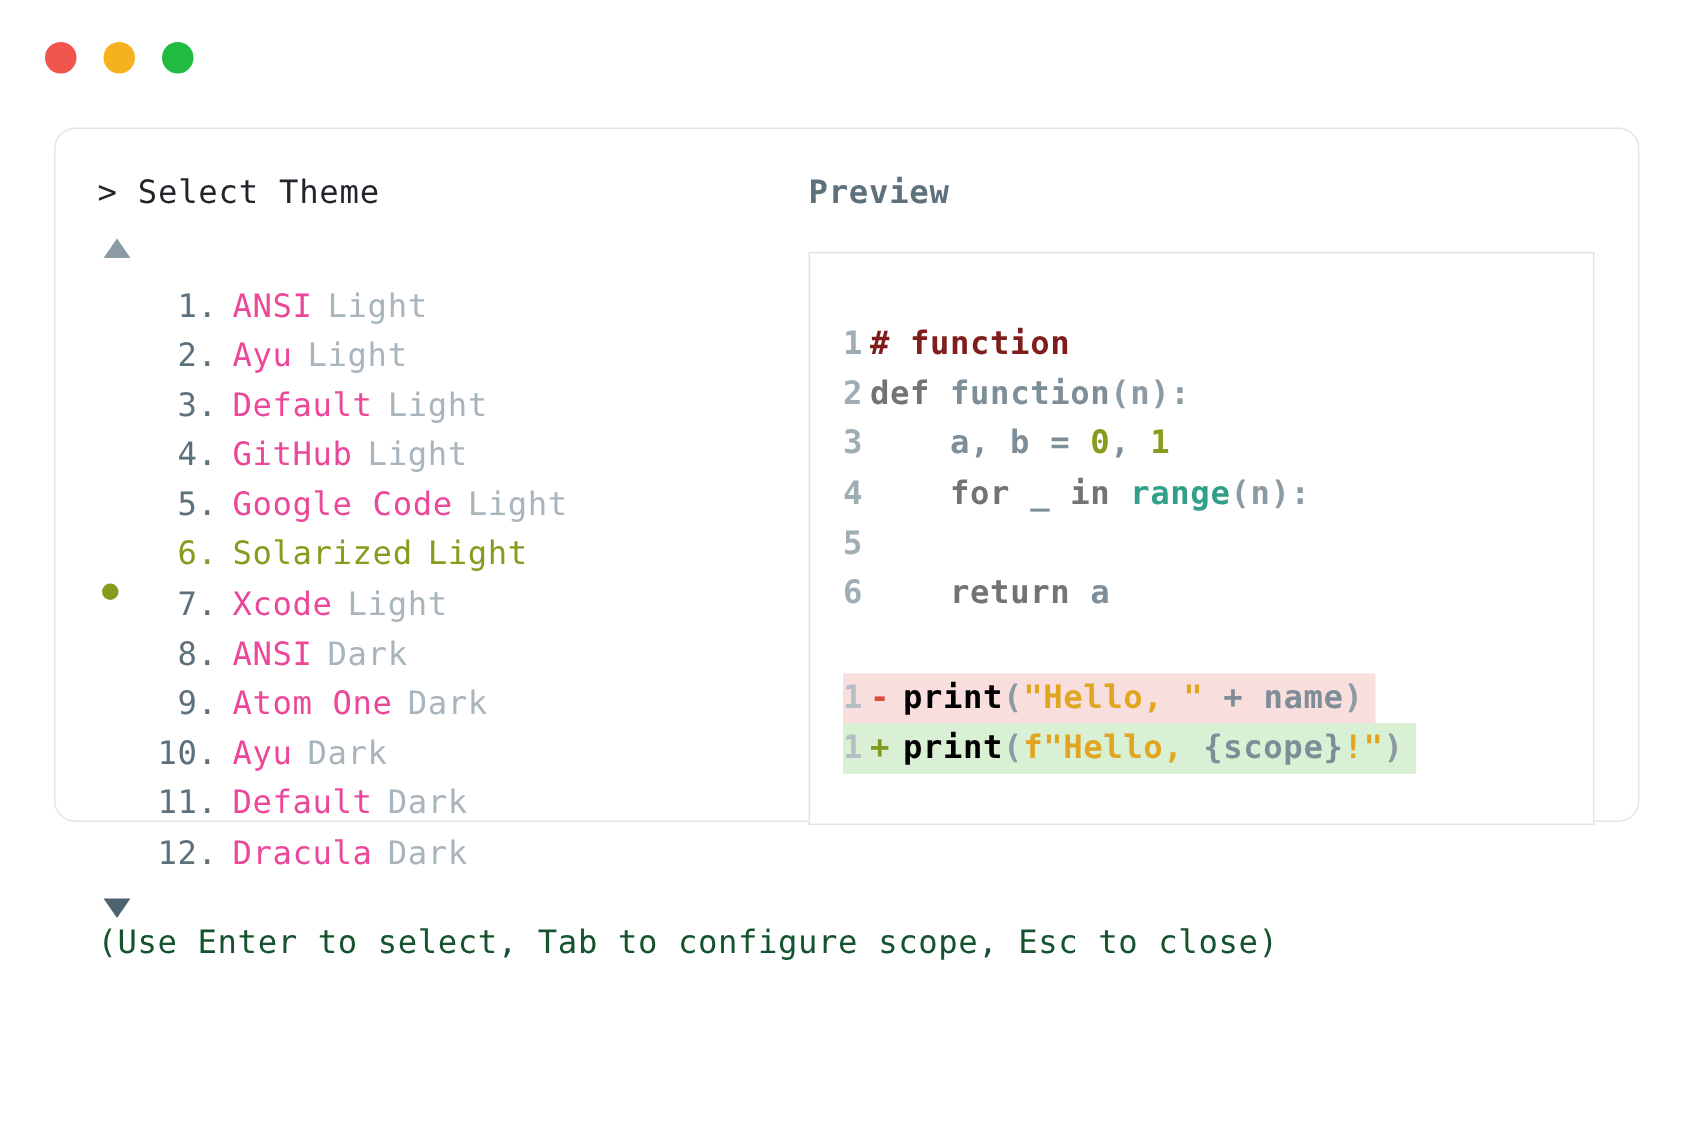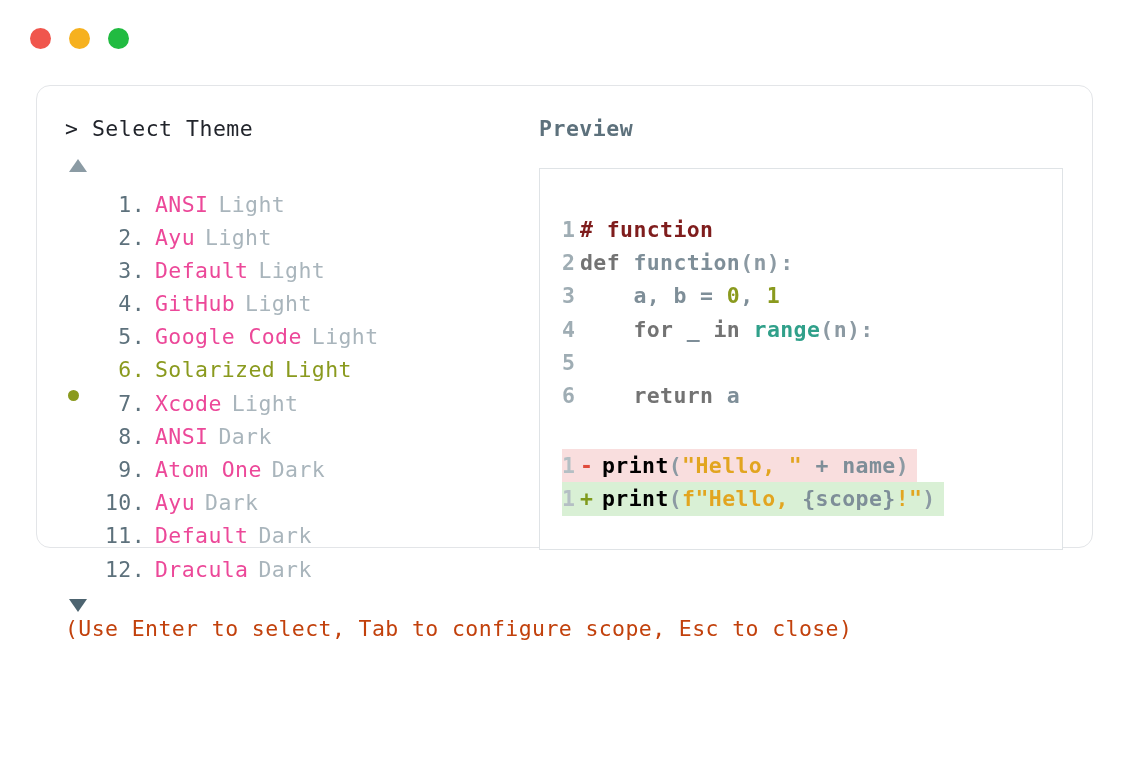--- a/index.html
+++ b/index.html
@@ -167,21 +167,21 @@
   .mark-minus { color: #e04b3c; }
   .mark-plus  { color: #7f9a1c; }
   .diff-body { padding-right: 8px; }
 
   
   .hint {
     position: absolute;
     left: 28px;
     top: 530px;
     font-size: 21.5px;
-    color: #c2410c;
+    color: #14532d;
     letter-spacing: 0.4px;
     white-space: pre;
   }
 </style>
 </head>
 <body>
 
 <div class="window">
 
   <div class="titlebar">

